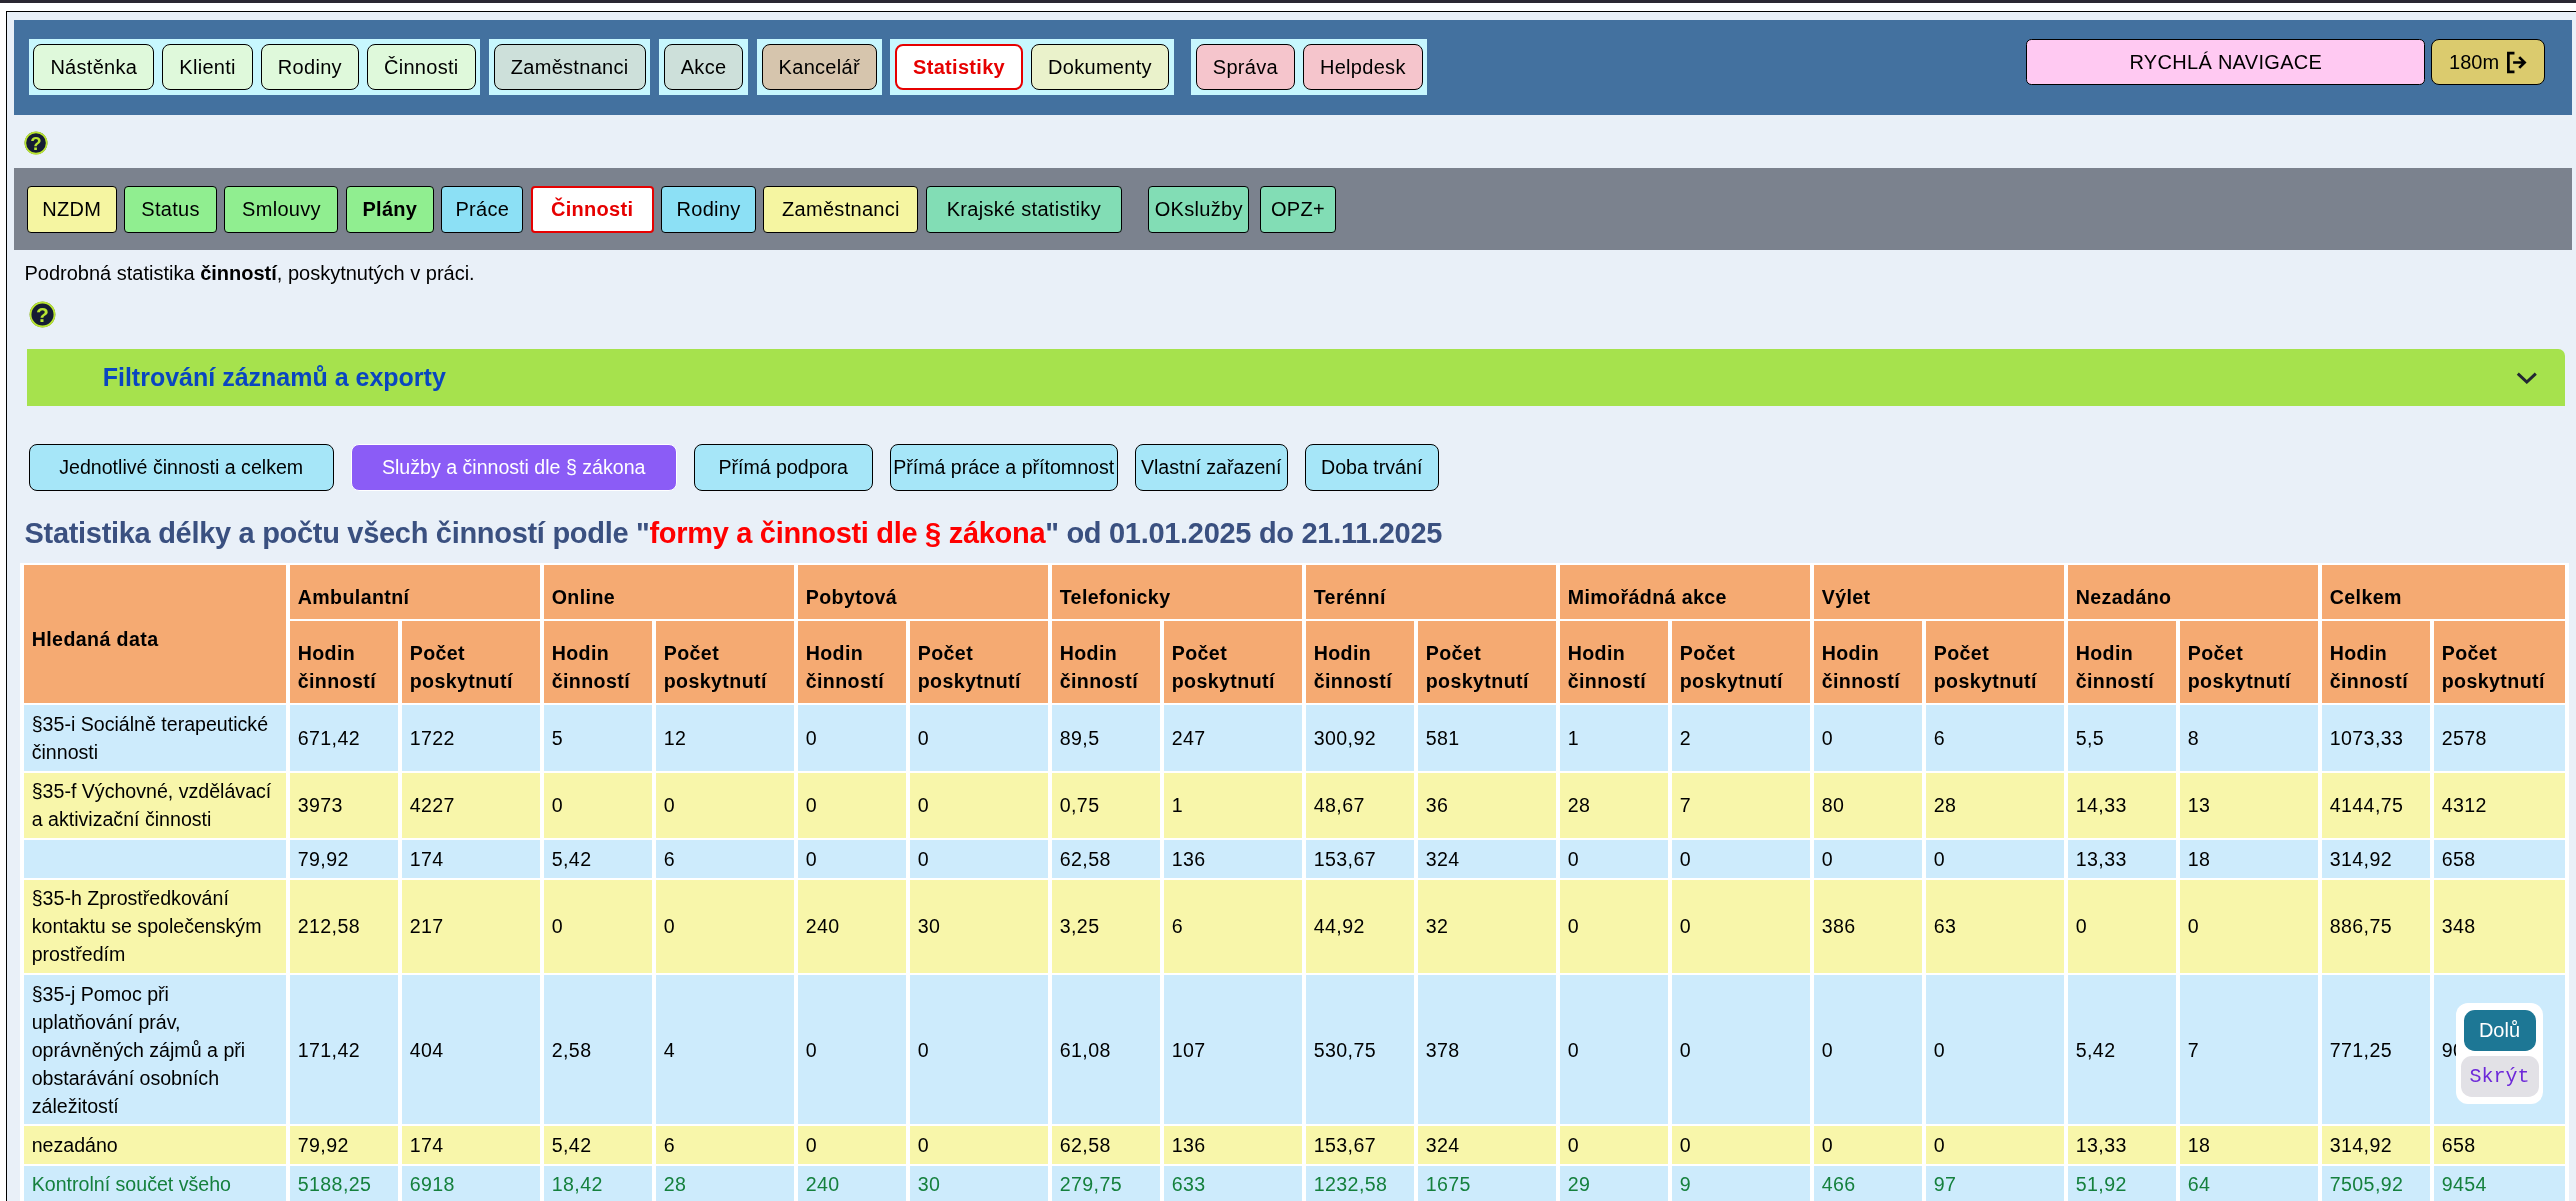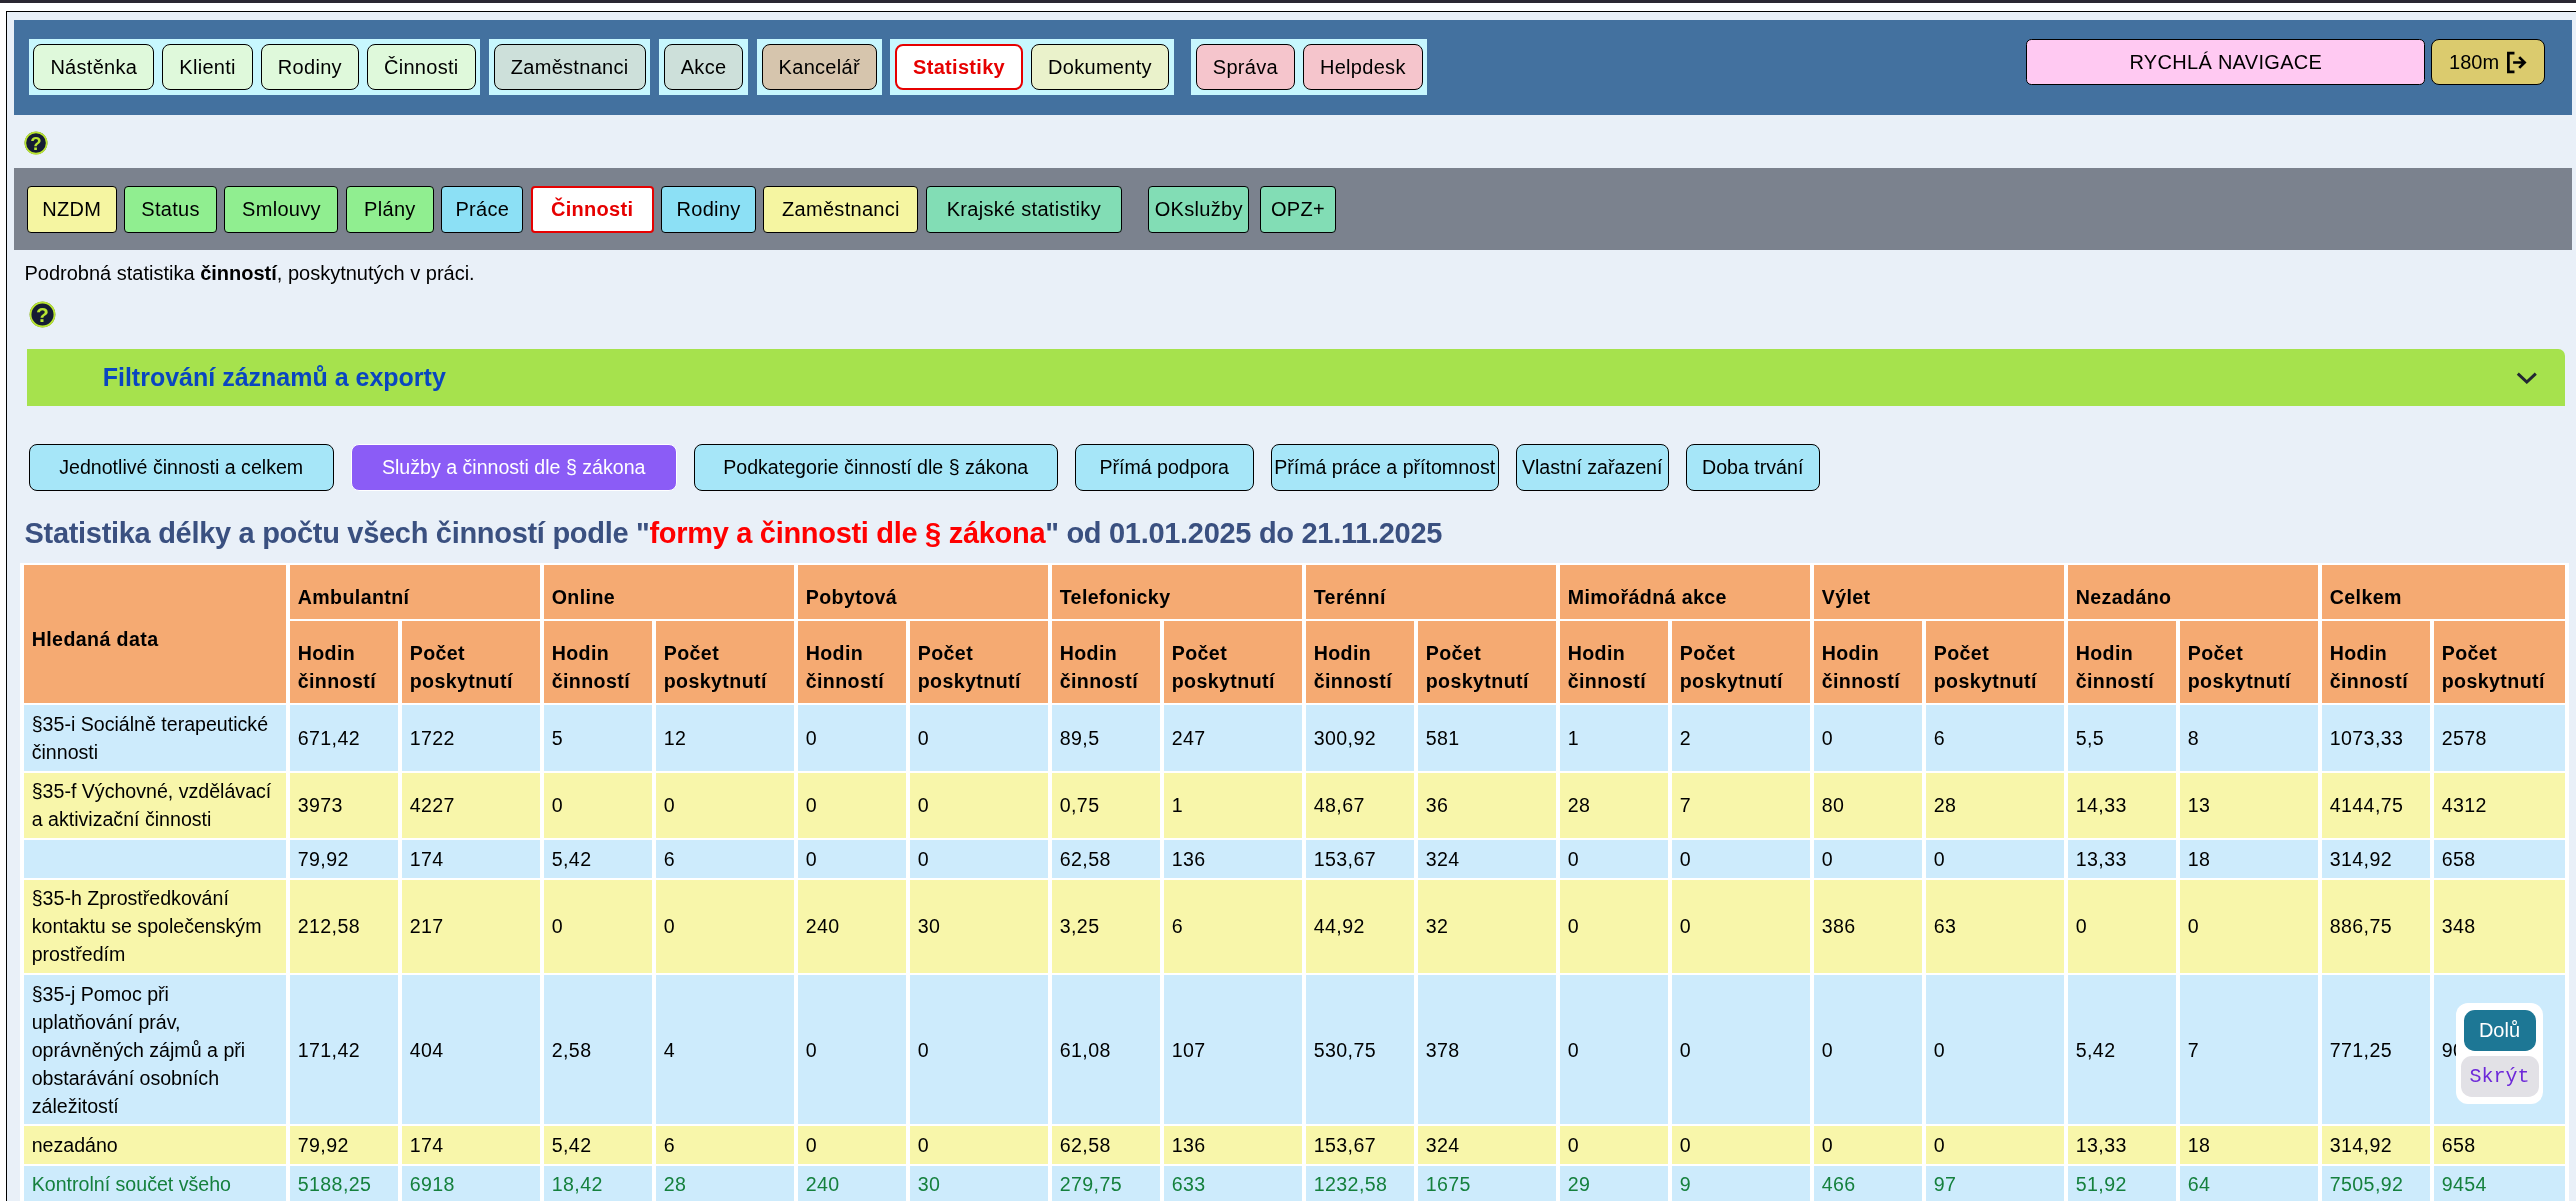--- a/index.html
+++ b/index.html
@@ -100,21 +100,21 @@
     <svg class="qicon" viewBox="0 0 36 36" style="font-size:32px">
         <circle cx="18" cy="18" r="17" fill="#151c33"></circle>
         <circle cx="18" cy="18" r="16" fill="none" stroke="#b9e531" stroke-width="2.5"></circle>
         <text x="18" y="28" font-size="28" font-weight="bold" fill="#b9e531" text-anchor="middle" font-family="Liberation Sans">?</text>
       </svg>
   </div>
   <div id="subnav">
     <div class="sbtn sb-yellow" style="width:90px;">NZDM</div>
     <div class="sbtn sb-green" style="width:93px;">Status</div>
     <div class="sbtn sb-green" style="width:114px;">Smlouvy</div>
-    <div class="sbtn sb-green" style="width:88px;">Plány</div>
+    <div class="sbtn sb-green" style="width:88px;font-weight:bold;">Plány</div>
     <div class="sbtn sb-blue" style="width:82px;">Práce</div>
     <div class="sbtn sb-act" style="width:123px;">Činnosti</div>
     <div class="sbtn sb-blue" style="width:95px;">Rodiny</div>
     <div class="sbtn sb-yellow" style="width:155px;">Zaměstnanci</div>
     <div class="sbtn sb-teal" style="width:196px;">Krajské statistiky</div>
     <div class="sbtn sb-teal" style="width:101px;margin-left:19px;">OKslužby</div>
     <div class="sbtn sb-teal" style="width:76px;margin-left:3.4px;">OPZ+</div>
   </div>
   <div id="intro">Podrobná statistika <b>činností</b>, poskytnutých v práci.</div>
   <div id="qrow">
@@ -125,21 +125,20 @@
       </svg>
   </div>
   <div id="filterbar">Filtrování záznamů a exporty
     <svg width="21.6" height="12" viewBox="0 0 32 18">
         <path d="M2.5 2.5 L16 15 L29.5 2.5" fill="none" stroke="#222733" stroke-width="4.5"></path>
       </svg>
   </div>
   <div id="filterbtns">
     <div class="fbtn" style="width:305px;">Jednotlivé činnosti a celkem</div>
     <div class="fbtn active" style="width:326px;">Služby a činnosti dle § zákona</div>
-    <div class="fbtn" style="width:364px;">Podkategorie činností dle § zákona</div>
     <div class="fbtn" style="width:179px;">Přímá podpora</div>
     <div class="fbtn" style="width:228px;">Přímá práce a přítomnost</div>
     <div class="fbtn" style="width:153px;">Vlastní zařazení</div>
     <div class="fbtn" style="width:134px;">Doba trvání</div>
   </div>
   <div id="title">Statistika délky a počtu všech činností podle "<span class="red">formy a činnosti dle § zákona</span>" od 01.01.2025 do 21.11.2025</div>
   <table id="stattable">
     <colgroup>
       <col style="width:262px">
       <col style="width:108px">

